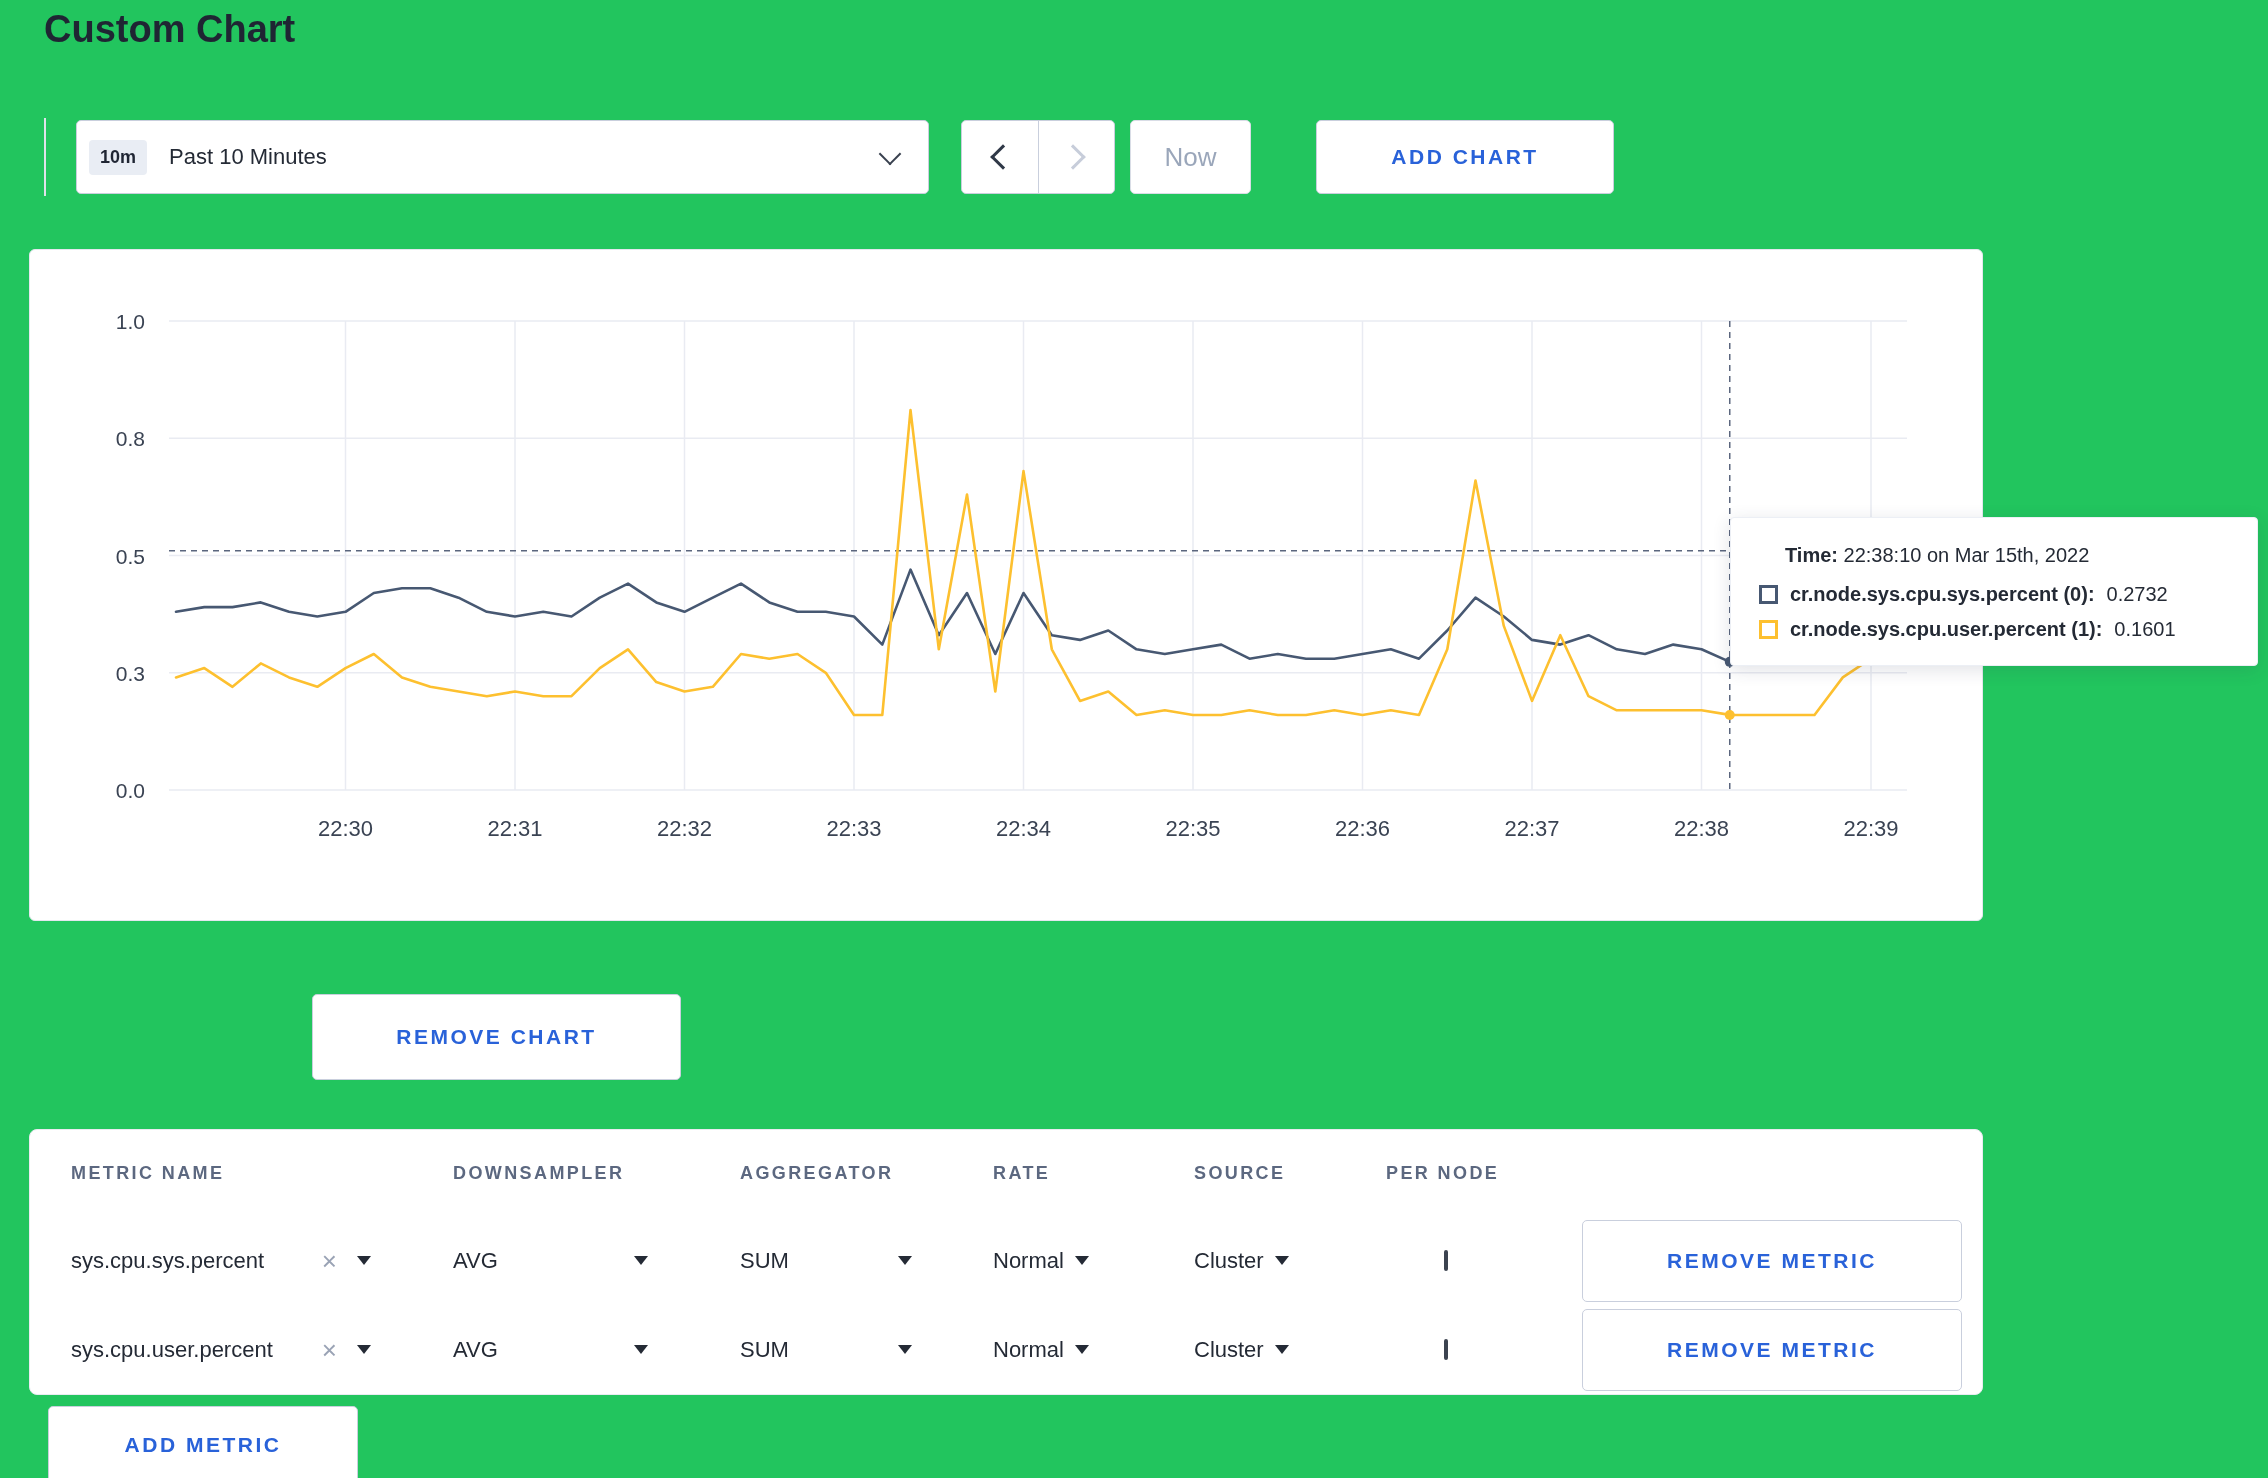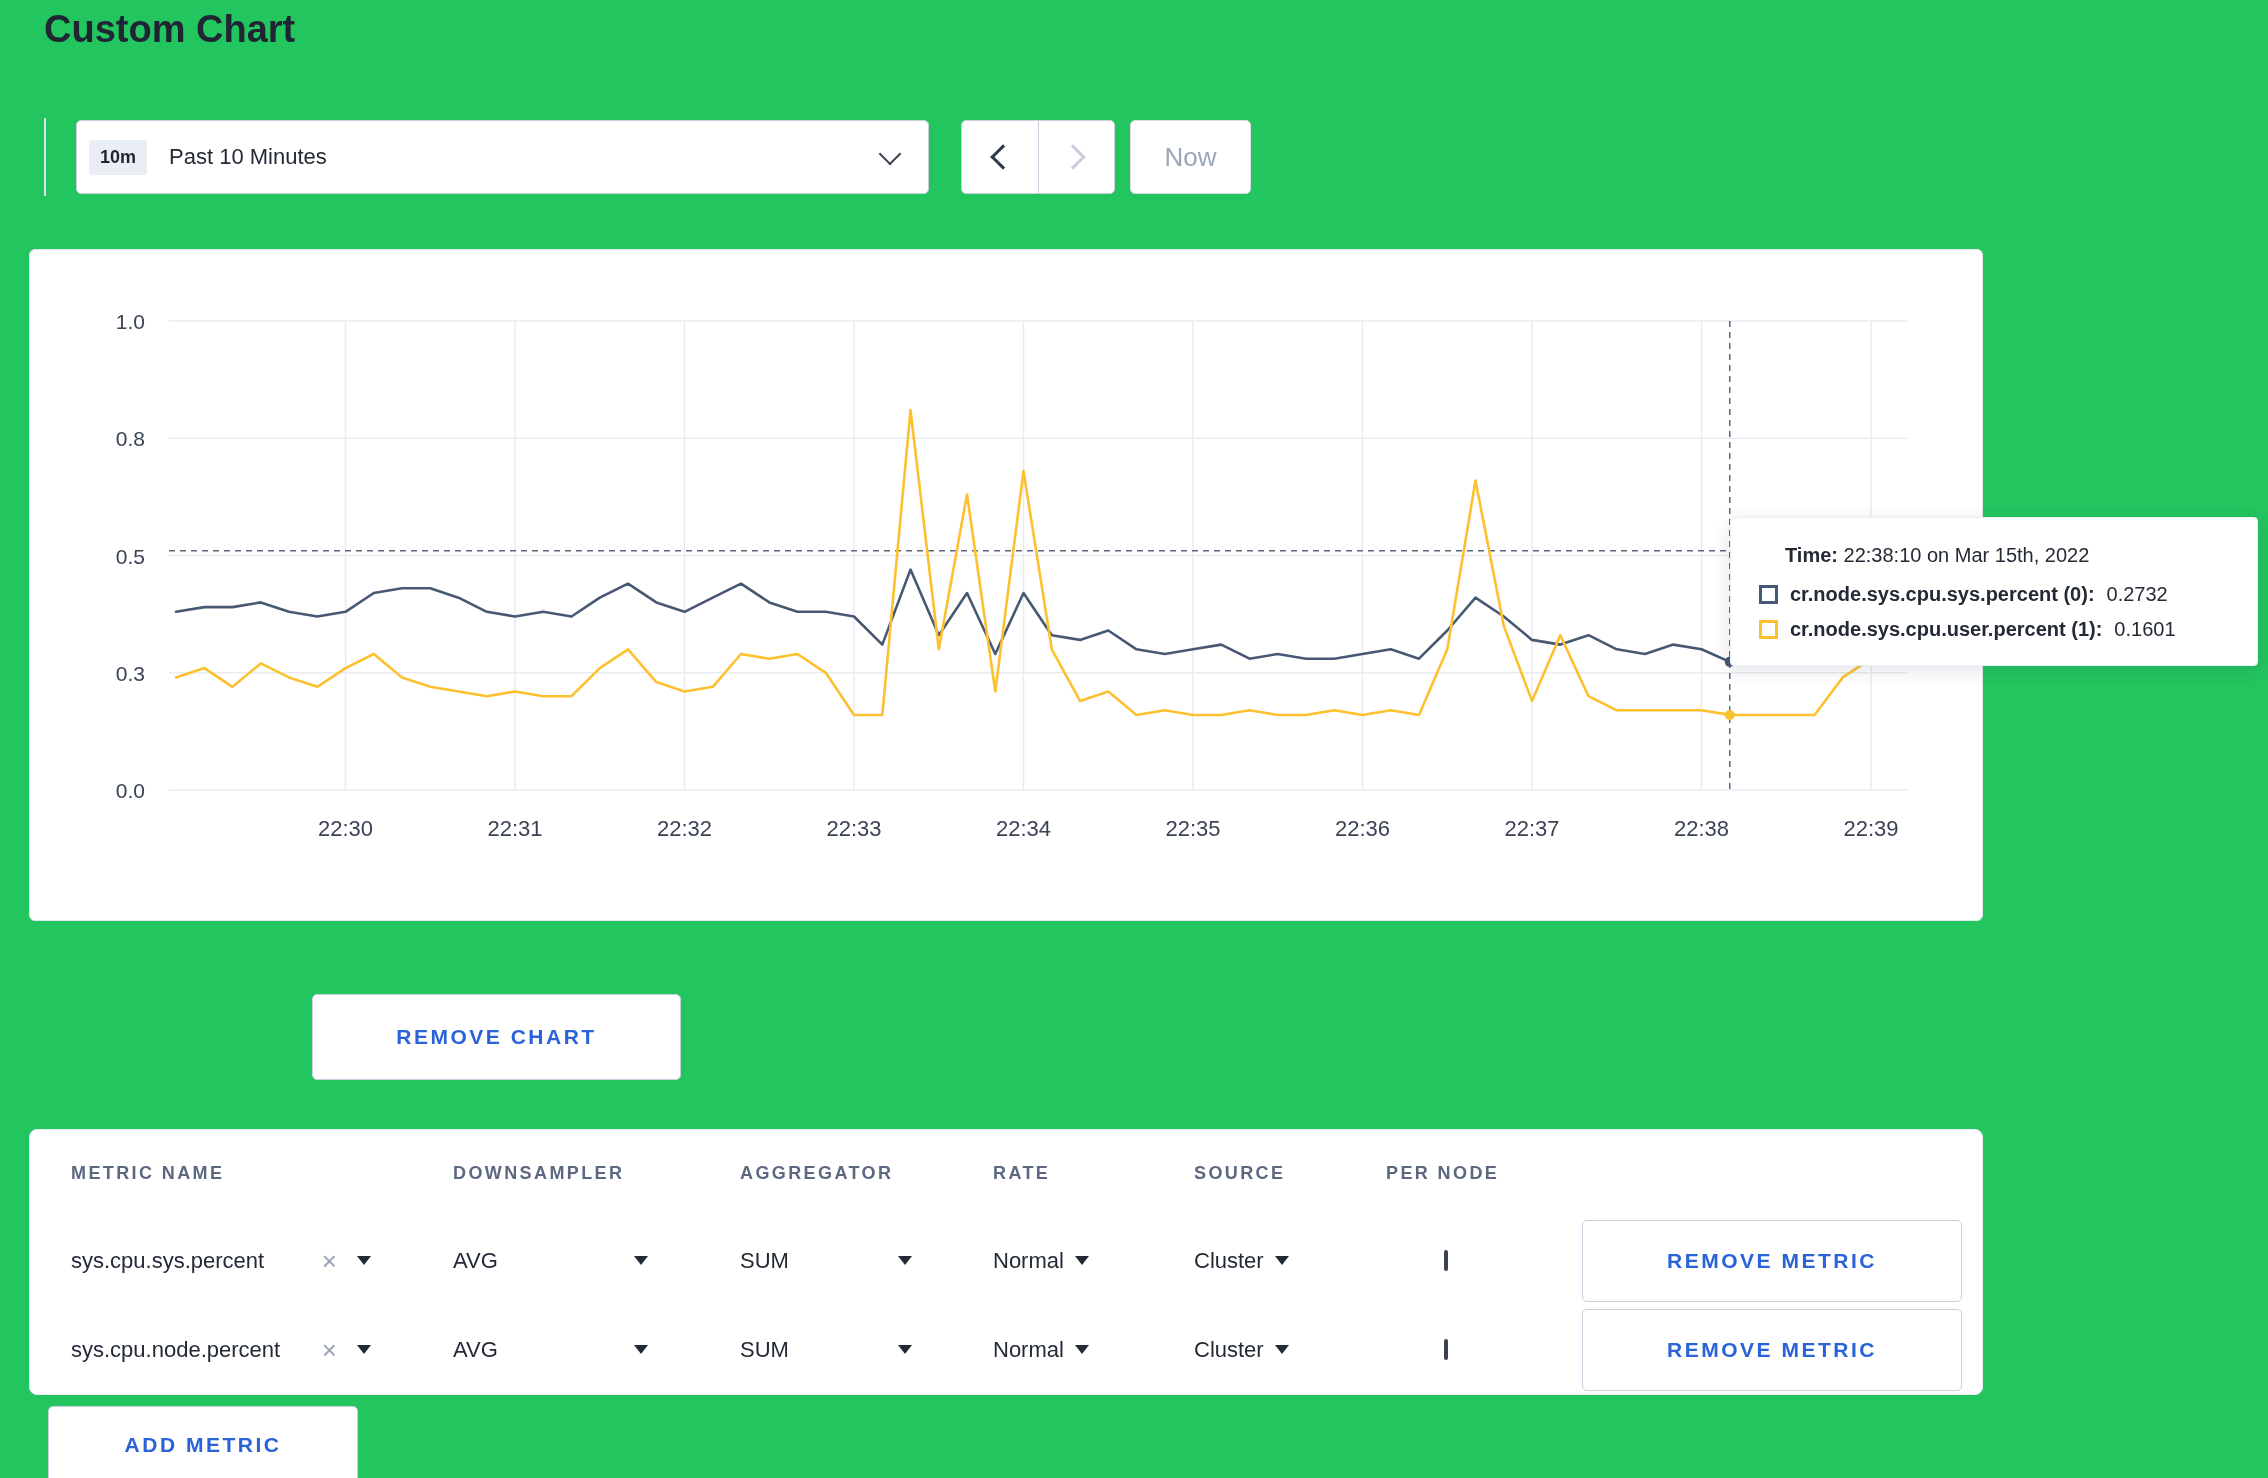--- a/index.html
+++ b/index.html
@@ -90,20 +90,21 @@
     <div class="nav-btn">
       <span class="chev-left"></span>
     </div>
     <div class="nav-btn">
       <span class="chev-right"></span>
     </div>
   </div>
 
   <div id="now-button" class="abs btn">Now</div>
 
+  <div id="add-chart-button" class="abs btn btn-blue">ADD CHART</div>
 
   <div id="chart-card" class="abs card">
     <svg id="chart-svg" width="1952" height="670">
         <g>
           <line x1="139" x2="1877" y1="540" y2="540" stroke="#e9ebf2" stroke-width="1.5"></line>
           <text x="115" y="548" text-anchor="end" font-size="21" fill="#3a4353">0.0</text>
           <line x1="139" x2="1877" y1="422.75" y2="422.75" stroke="#e9ebf2" stroke-width="1.5"></line>
           <text x="115" y="430.75" text-anchor="end" font-size="21" fill="#3a4353">0.3</text>
           <line x1="139" x2="1877" y1="305.5" y2="305.5" stroke="#e9ebf2" stroke-width="1.5"></line>
           <text x="115" y="313.5" text-anchor="end" font-size="21" fill="#3a4353">0.5</text>
@@ -201,21 +202,21 @@
         <span class="caret"></span>
       </div></div>
       <div><span class="checkbox"></span></div>
       <div>
           <div class="btn btn-blue remove-metric">REMOVE METRIC</div>
         </div>
     </div>
 
     <div class="mt-row">
       <div class="sel sel-metric">
-        <span>sys.cpu.node.percent</span>
+        <span>sys.cpu.user.percent</span>
         <span class="sel-right">
           <span class="clear-x">×</span>
           <span class="caret"></span>
         </span>
       </div>
       <div>
           <div class="sel sel-down">
         <span>AVG</span>
         <span class="caret"></span>
       </div>

